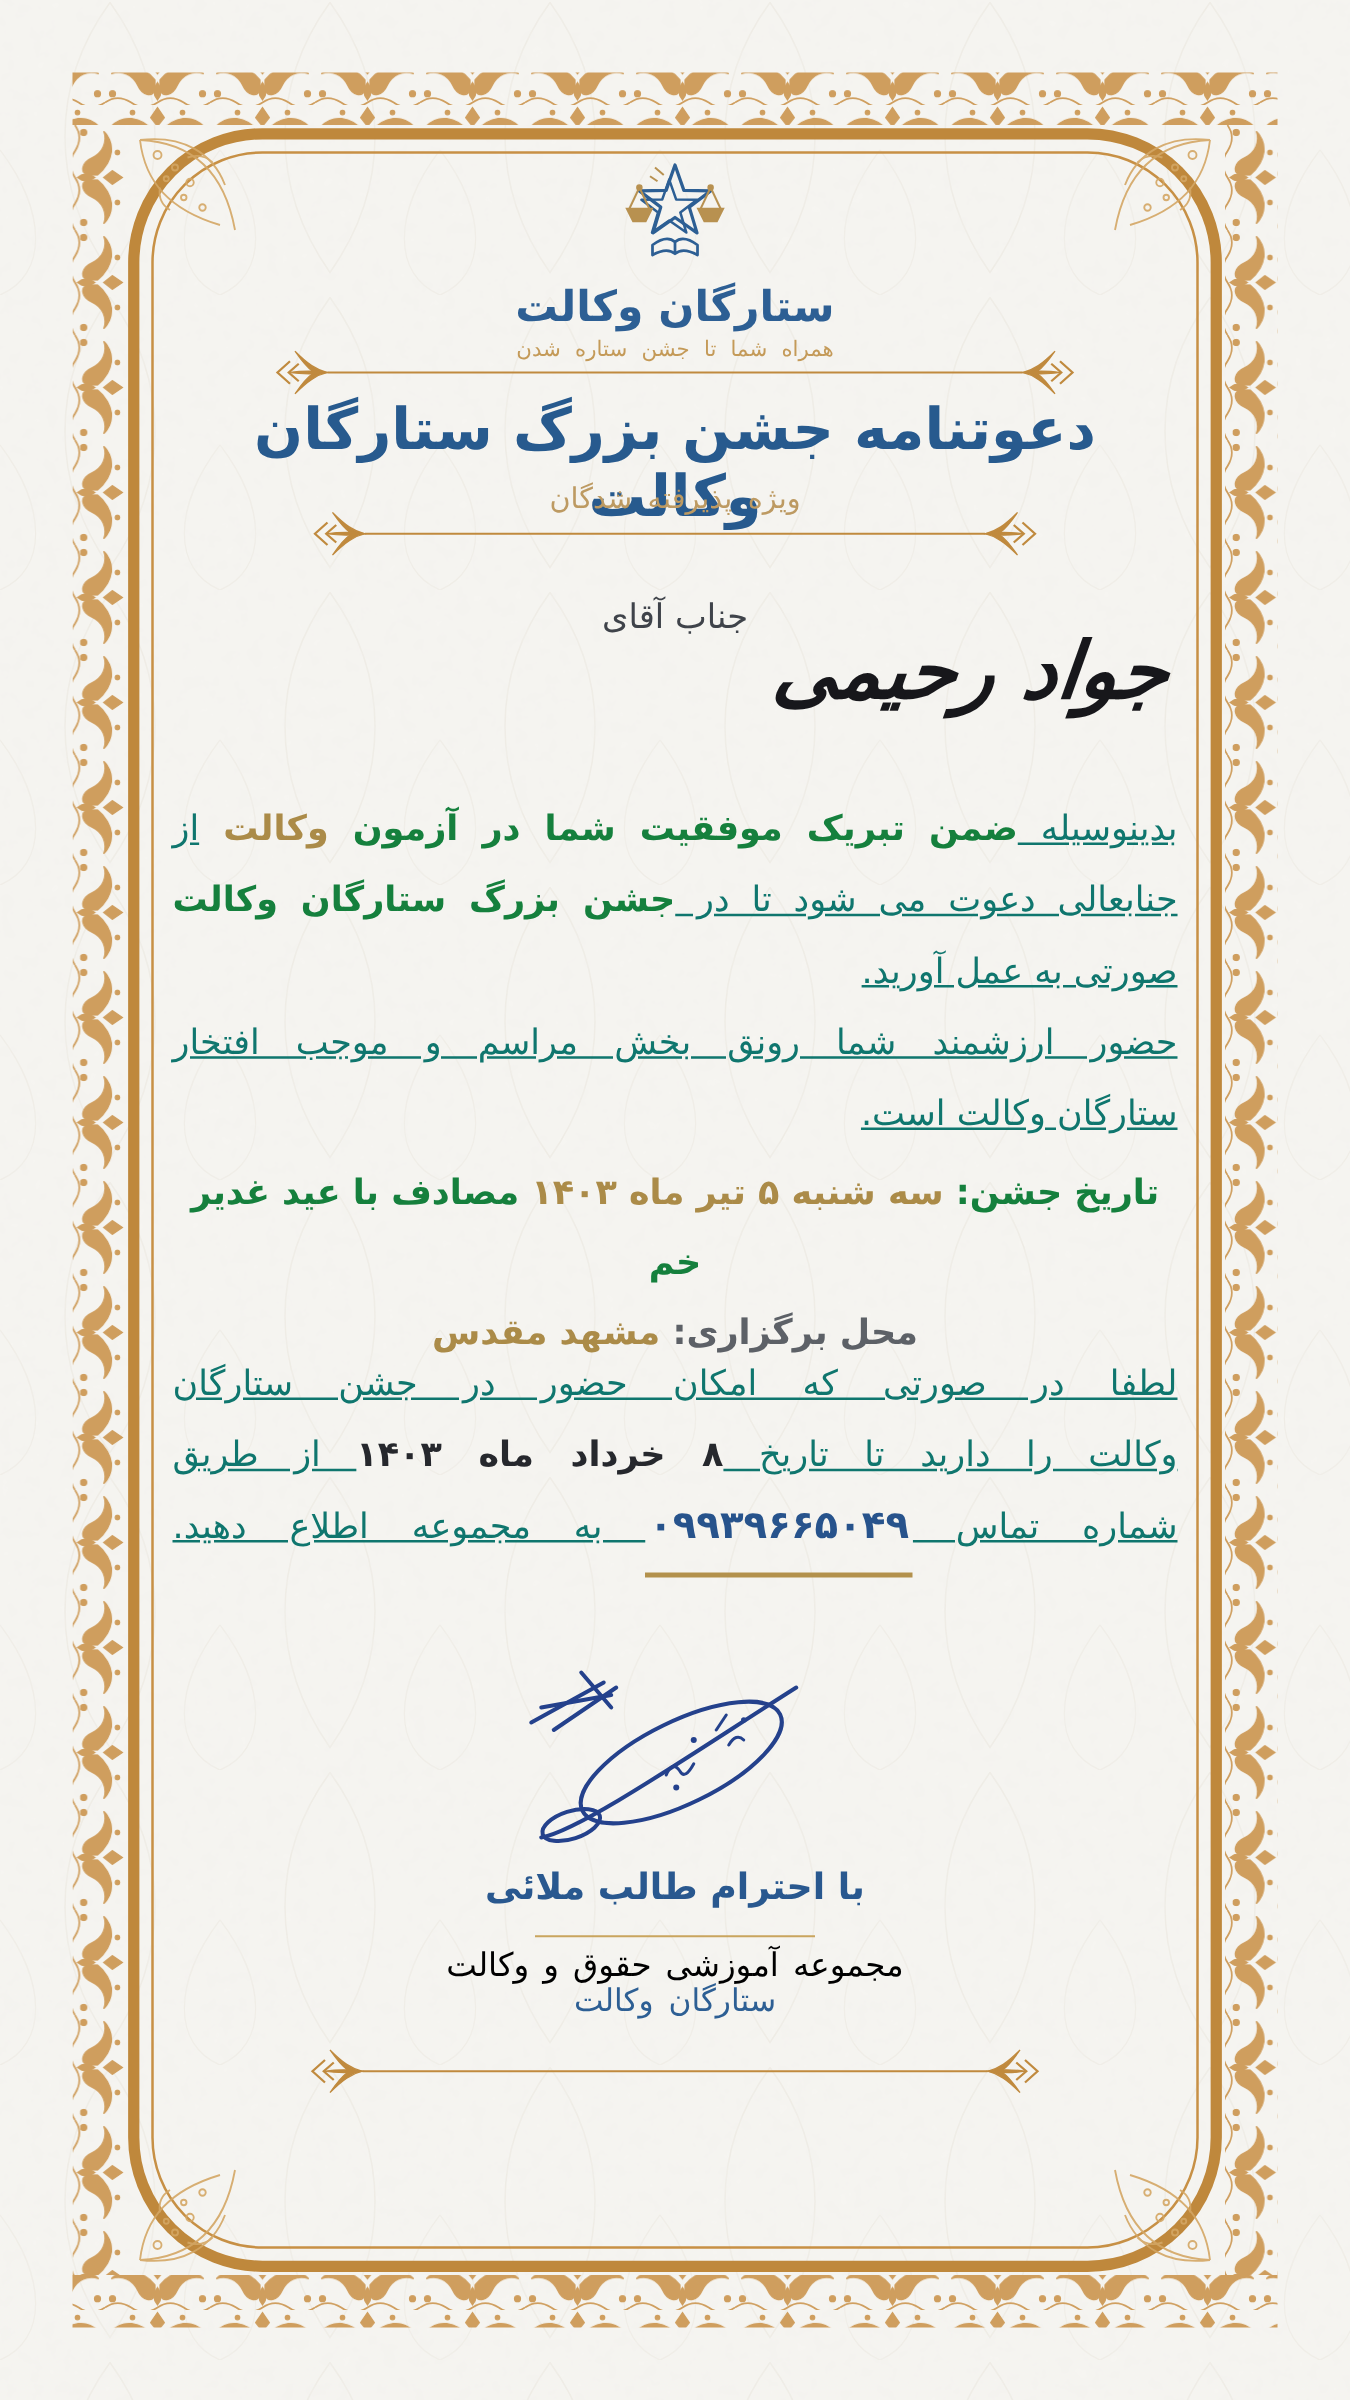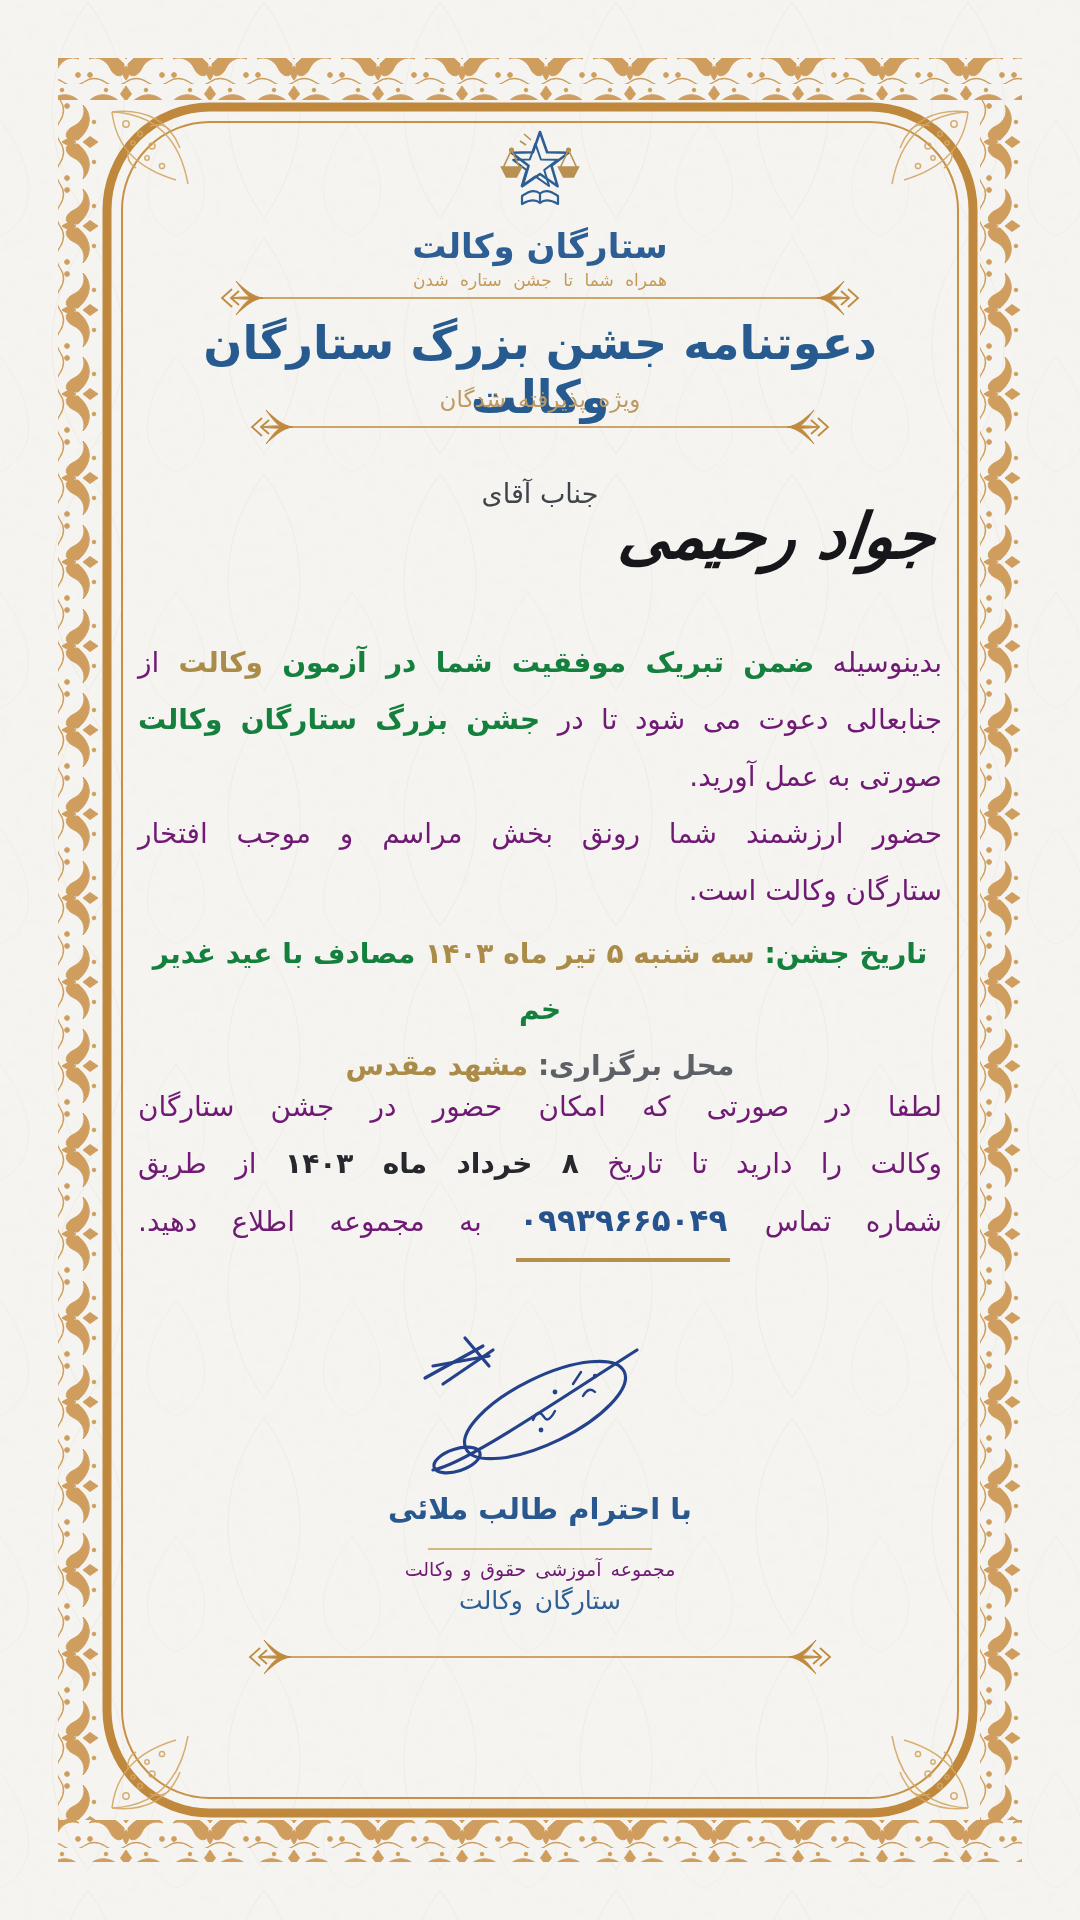--- a/index.html
+++ b/index.html
@@ -12,30 +12,30 @@
   .brand-name{font-size:34px;font-weight:bold;color:#2d5f94;}
   .tagline{font-size:17px;color:#c49a58;word-spacing:6px;}
   .main-title{font-size:46px;font-weight:bold;color:#275a8e;}
   .subtitle{font-size:23px;color:#bd9a62;word-spacing:5px;}
   .salutation{font-size:27px;color:#3f434a;}
   .callig-name{font-size:63px;font-weight:bold;font-style:italic;color:#17171b;
                transform:skewX(-6deg);}
   .para{font-size:28px;line-height:57px;color:#6e737b;}
   .jline{text-align:justify;text-align-last:justify;}
   .rline{text-align:right;}
-  .t-gray{color:#701a75;}
+  .t-gray{color:#0f766e;text-decoration:underline;}
   .t-blue{color:#15803d;font-weight:bold;}
   .t-gold{color:#ab8b48;font-weight:bold;}
   .t-dark{color:#26282d;font-weight:bold;}
   .date-line{font-size:28px;line-height:56px;font-weight:bold;text-align:center;}
   .venue-label{color:#5d6167;}
   .phone{color:#27538c;font-weight:bold;font-size:31px;
          border-bottom:4px solid #b3914c;padding:0 3px 20px;white-space:nowrap;}
   .respect{font-size:29px;font-weight:bold;color:#29588f;}
-  .org1{font-size:19px;color:#701a75;word-spacing:3px;}
+  .org1{font-size:26px;color:#000000;word-spacing:3px;}
   .org2{font-size:25px;color:#2d5f94;word-spacing:4px;}
   .footer-note{font-size:26px;font-weight:bold;color:#34373c;line-height:44px;}
 </style>
 </head>
 <body>
 
 <div class="cert">
 
   <svg class="layer" width="1080" height="1920" viewBox="0 0 1080 1920" aria-hidden="true">
     <defs>

